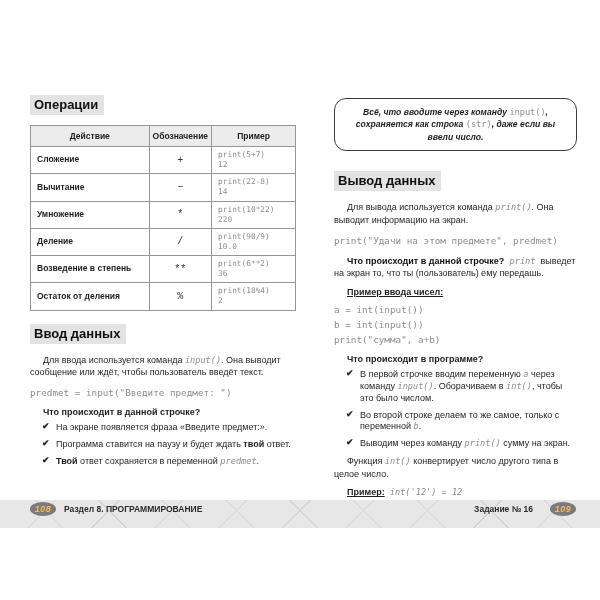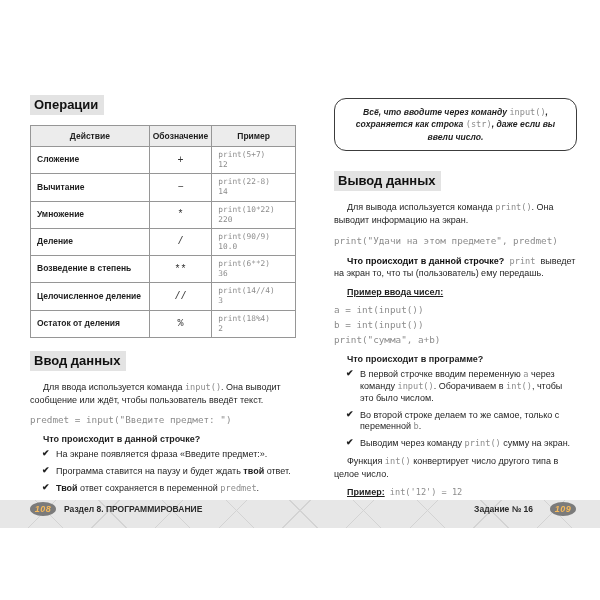--- a/index.html
+++ b/index.html
@@ -39,21 +39,21 @@
   td.c-action { font-size: 8.5px; font-weight: bold; width: 46%; line-height: 1.35; }
   td.c-symbol { font-size: 10px; text-align: center; width: 22%; font-family: "Liberation Mono", monospace; color:#333; }
   td.c-example { width: 32%; }
   .mono, .code-line, .code-block {
     font-family: "DejaVu Sans Mono", "Liberation Mono", monospace;
     color: #8c8c8c;
   }
   td.c-example .code-line { font-size: 7.8px; line-height: 1.3; white-space: nowrap; }
 
   p.body-text { font-size: 9px; line-height: 1.38; text-indent: 13px; margin-bottom: 7px; }
-  .mono-inline { font-size: 8.6px; }
+  .mono-inline { font-size: 8.6px; font-style: italic; }
   .q { font-weight: bold; color: #111; }
   .code-block { font-size: 9.3px; margin: 8px 0 9px 0; white-space: nowrap; }
   .q-head { font-size: 9px; font-weight: bold; text-indent: 13px; margin: 9px 0 5px 0; }
 
   ul.checks { list-style: none; }
   ul.checks li {
     font-size: 9px; line-height: 1.32;
     padding-left: 26px; position: relative;
     margin-bottom: 5px;
   }
@@ -154,28 +154,20 @@
       </tr>
       <tr>
         <td class="c-action">Возведение в степень</td>
         <td class="c-symbol">**</td>
         <td class="c-example">
           <div class="code-line">print(6**2)</div>
           <div class="code-line">36</div>
         </td>
       </tr>
       <tr>
-        <td class="c-action">Целочисленное деление</td>
-        <td class="c-symbol">//</td>
-        <td class="c-example">
-          <div class="code-line">print(14//4)</div>
-          <div class="code-line">3</div>
-        </td>
-      </tr>
-      <tr>
         <td class="c-action">Остаток от деления</td>
         <td class="c-symbol">%</td>
         <td class="c-example">
           <div class="code-line">print(18%4)</div>
           <div class="code-line">2</div>
         </td>
       </tr>
     </tbody>
   </table>
 

